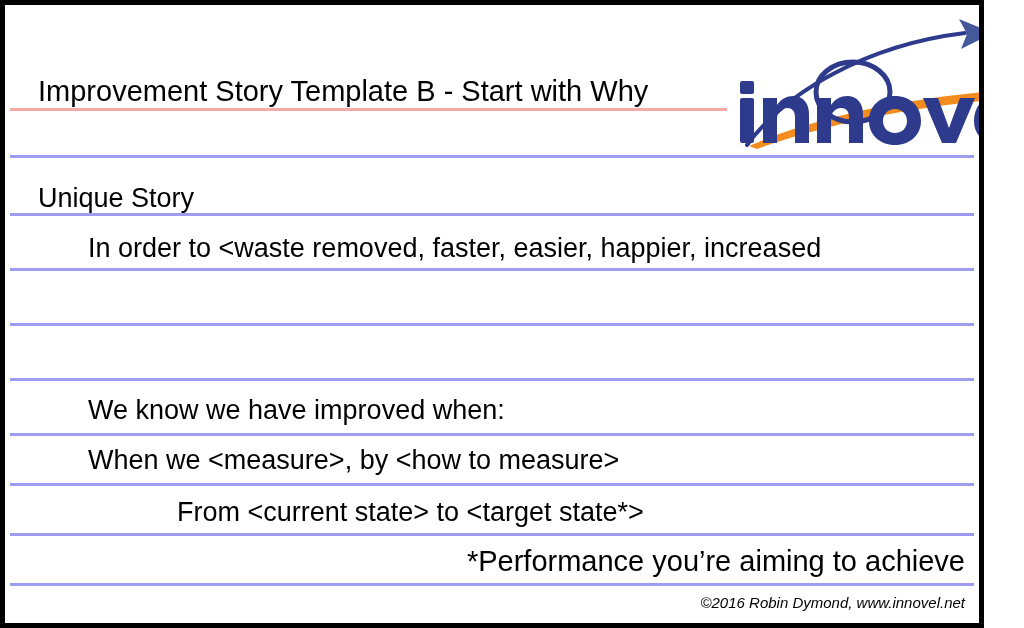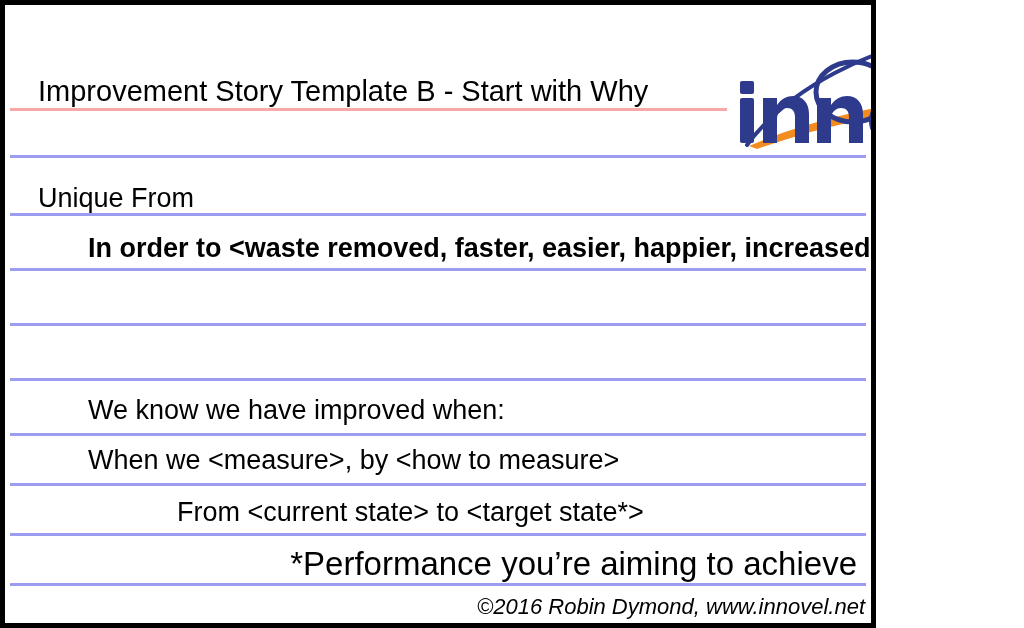--- a/index.html
+++ b/index.html
@@ -6,21 +6,21 @@
     margin: 0;
     padding: 0;
     background: #ffffff;
   }
   body {
     font-family: "Liberation Sans", sans-serif;
   }
 
   .slide {
     position: relative;
-    width: 876px;
+    width: 984px;
     height: 628px;
     background: #ffffff;
     box-sizing: border-box;
     border: 5px solid #000000;
     overflow: hidden;
   }
 
   
   .rule {
     position: absolute;
@@ -52,30 +52,30 @@
     color: #000000;
     white-space: nowrap;
   }
   .ind0 { left: 33px; }
   .ind1 { left: 83px; }
   .ind2 { left: 128px; }
 
   .note-line {
     position: absolute;
     right: 14px;
-    font-size: 33px;
+    font-size: 29px;
     color: #000000;
     white-space: nowrap;
     text-align: right;
   }
 
   .copyright {
     position: absolute;
-    right: 6px;
-    font-size: 22px;
+    right: 14px;
+    font-size: 15px;
     font-style: italic;
     color: #000000;
     white-space: nowrap;
   }
 
   
   .logo {
     position: absolute;
     left: 722px;
     top: 8px;
@@ -96,22 +96,22 @@
   <div class="rule" style="top:263px;"></div>
   <div class="rule" style="top:318px;"></div>
   <div class="rule" style="top:373px;"></div>
   <div class="rule" style="top:428px;"></div>
   <div class="rule" style="top:478px;"></div>
   <div class="rule" style="top:528px;"></div>
   <div class="rule" style="top:578px;"></div>
 
   <div class="title">Improvement Story Template B - Start with Why</div>
 
-  <div class="body-line ind0" style="top:178px;">Unique From</div>
-  <div class="body-line ind1" style="top:228px;font-weight:bold;">In order to &lt;waste removed, faster, easier, happier, increased</div>
+  <div class="body-line ind0" style="top:178px;">Unique Story</div>
+  <div class="body-line ind1" style="top:228px;">In order to &lt;waste removed, faster, easier, happier, increased</div>
   <div class="body-line ind1" style="top:390px;">We know we have improved when:</div>
   <div class="body-line ind1" style="top:440px;">When we &lt;measure&gt;, by &lt;how to measure&gt;</div>
   <div class="body-line ind2" style="top:492px;margin-left:44px;">From &lt;current state&gt; to &lt;target state*&gt;</div>
 
   <div class="note-line" style="top:540px;">*Performance you’re aiming to achieve</div>
 
   <div class="copyright" style="top:589px;">©2016 Robin Dymond, www.innovel.net</div>
 
   <div class="logo">
     <svg width="290" height="138" viewBox="0 0 290 138" xmlns="http://www.w3.org/2000/svg">

